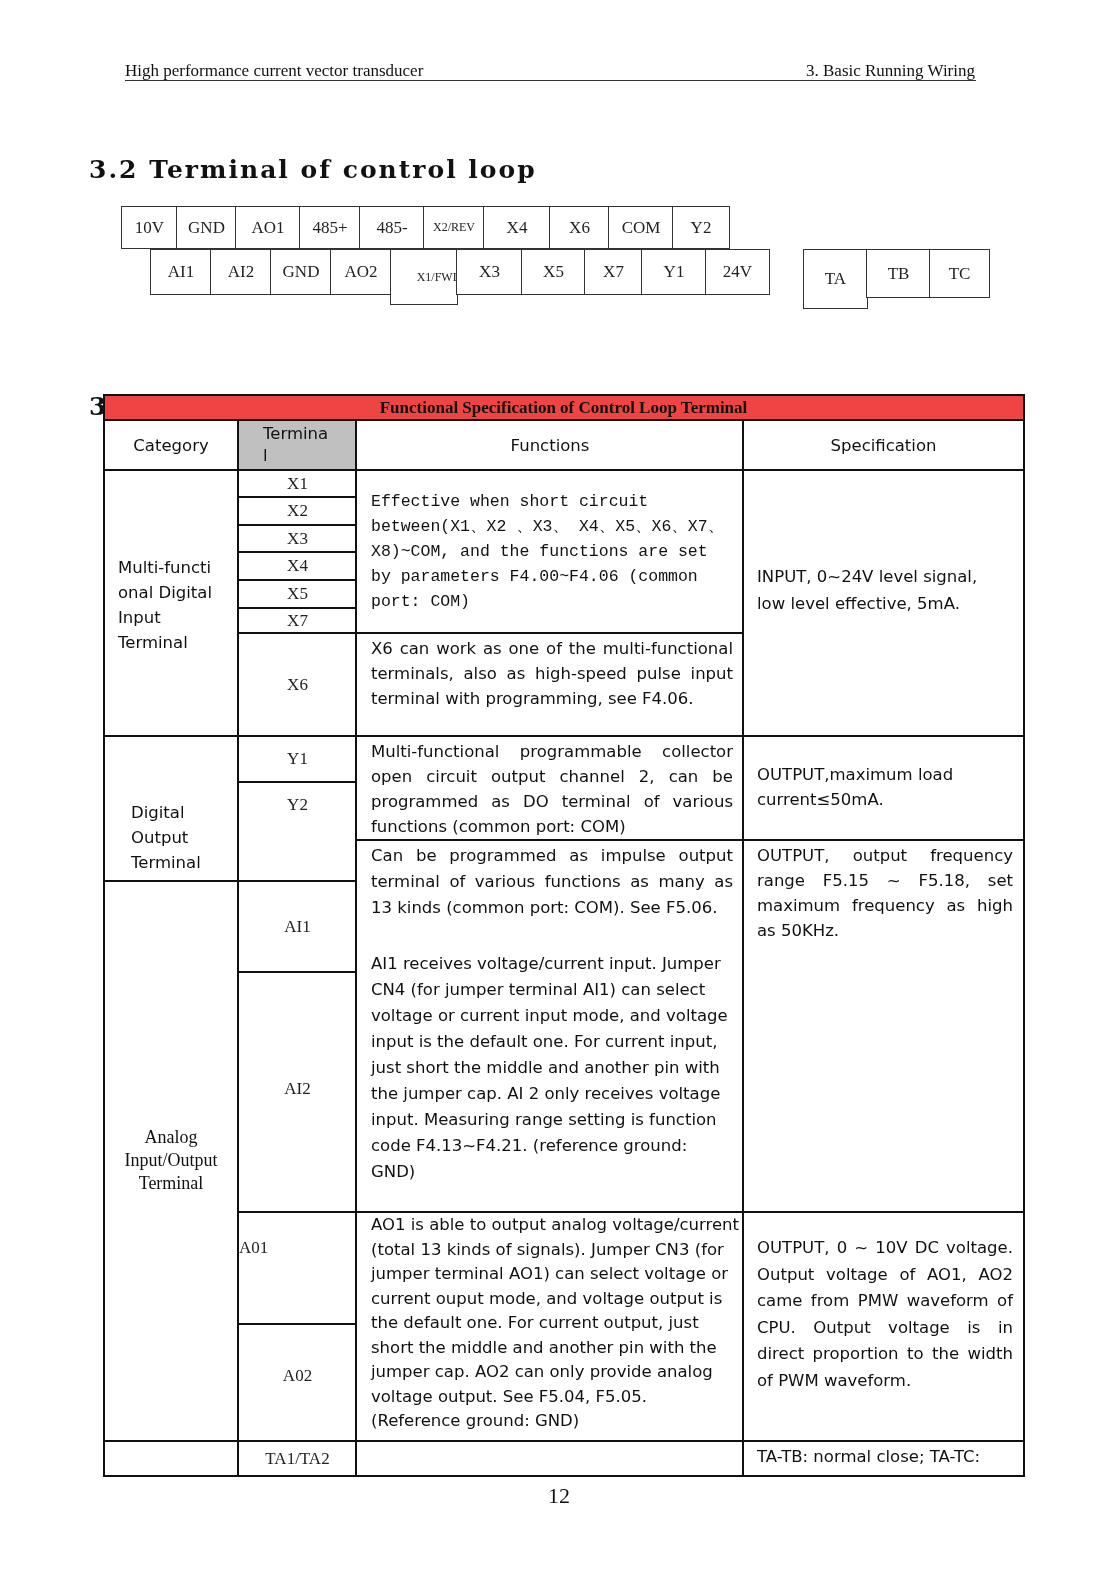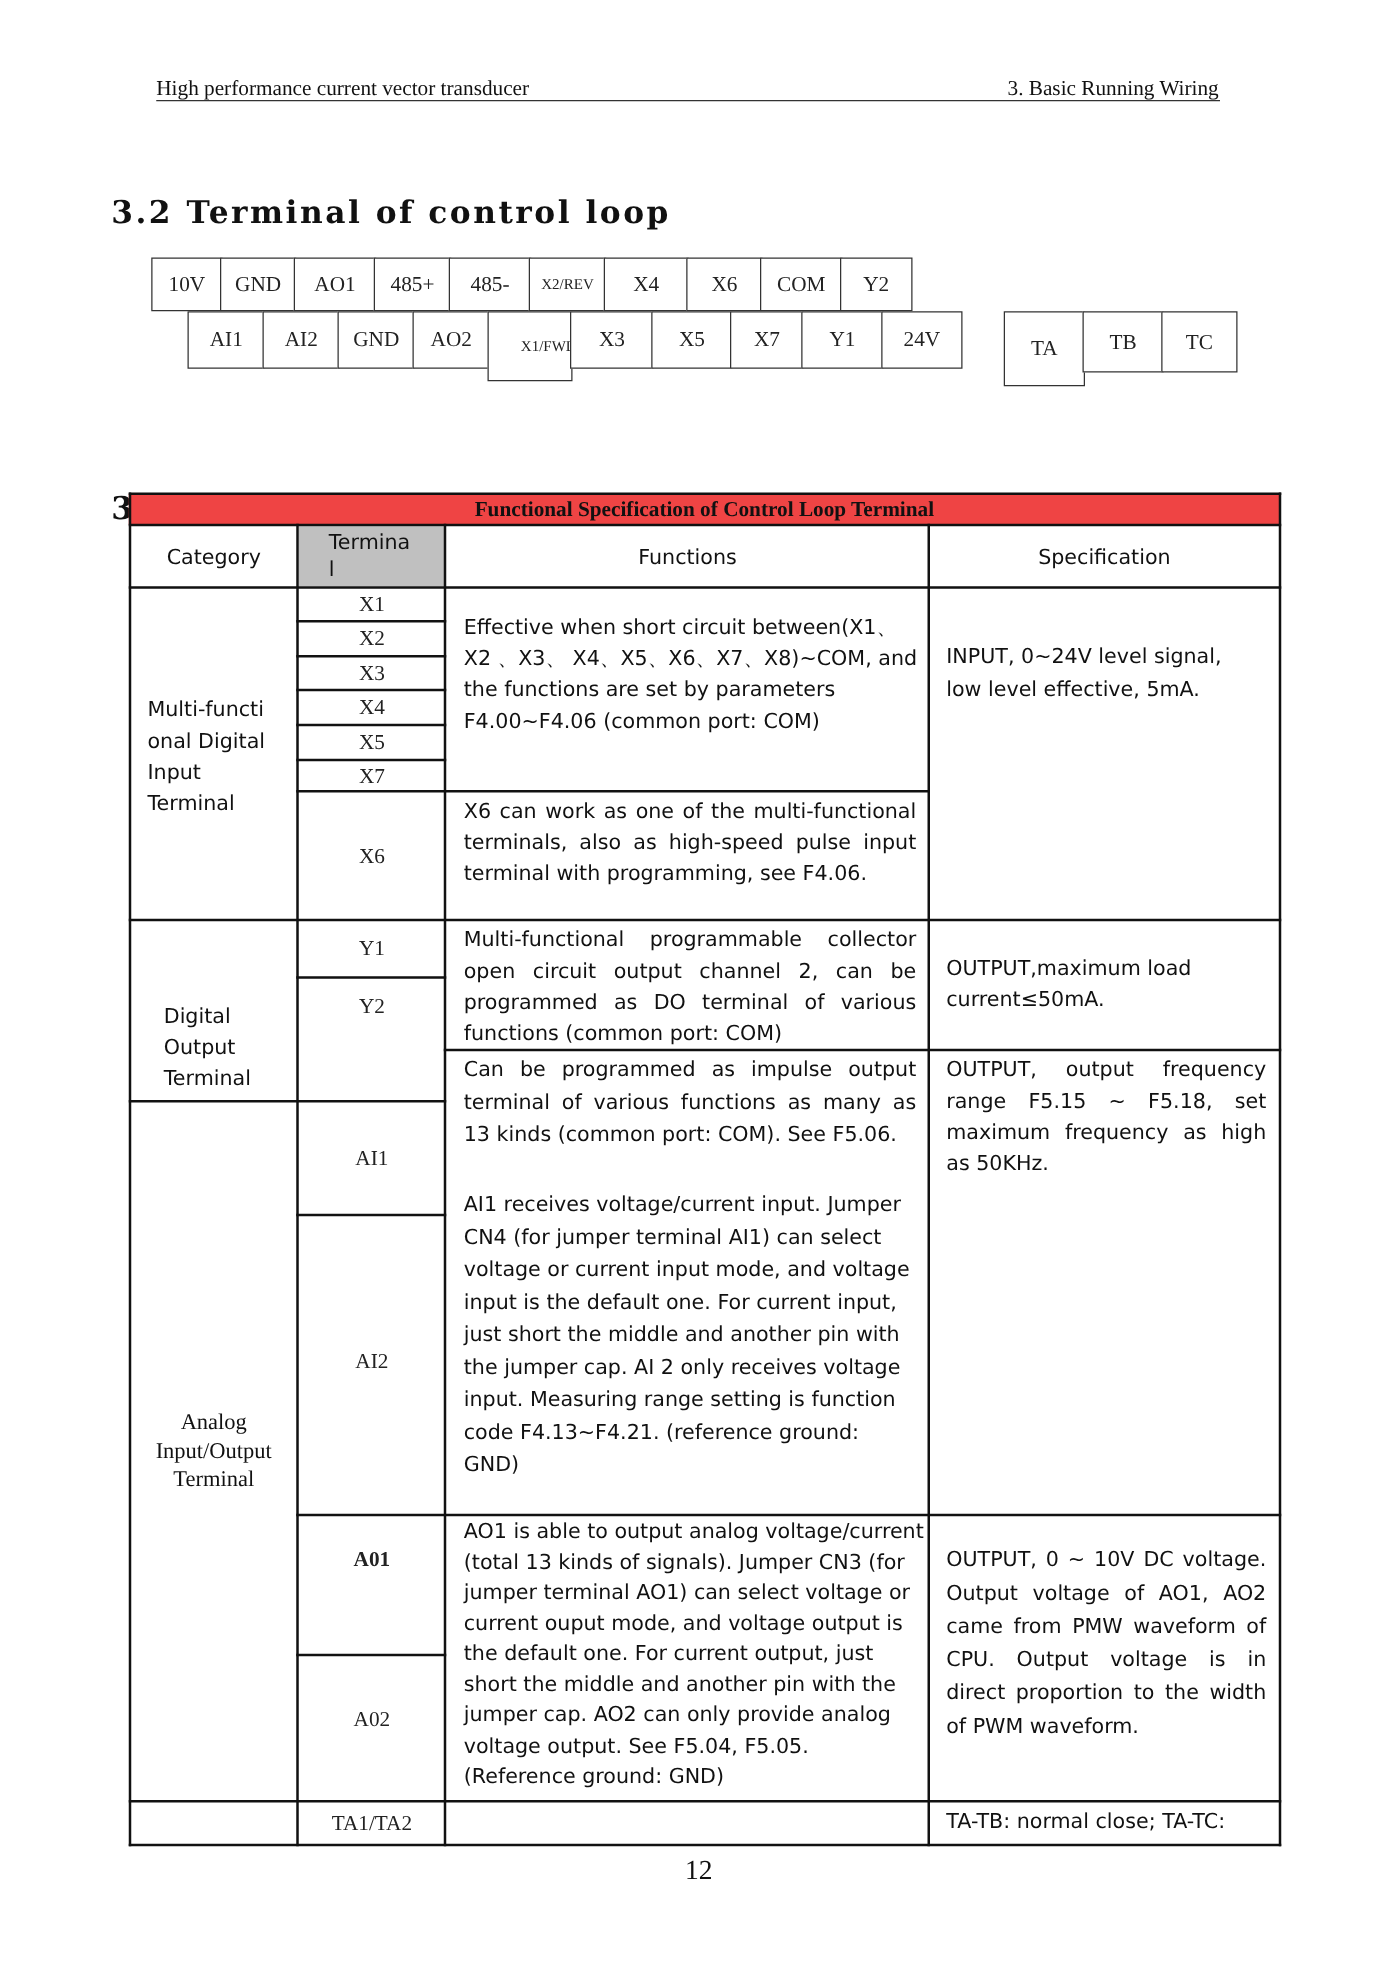--- a/index.html
+++ b/index.html
@@ -87,33 +87,33 @@
   <div class="cell center serif-t" style="left:239px;top:498px;width:117px;height:26px;">X2</div>
   <div class="cell center serif-t" style="left:239px;top:526px;width:117px;height:25px;">X3</div>
   <div class="cell center serif-t" style="left:239px;top:553px;width:117px;height:26px;">X4</div>
   <div class="cell center serif-t" style="left:239px;top:581px;width:117px;height:26px;">X5</div>
   <div class="cell center serif-t" style="left:239px;top:609px;width:117px;height:23px;">X7</div>
   <div class="cell center serif-t" style="left:239px;top:634px;width:117px;height:101px;">X6</div>
   <div class="cell center serif-t" style="left:239px;top:737px;width:117px;height:44px;">Y1</div>
   <div class="cell serif-t" style="left:239px;top:783px;width:117px;height:97px;text-align:center;padding-top:12px;">Y2</div>
   <div class="cell center serif-t" style="left:239px;top:882px;width:117px;height:89px;">AI1</div>
   <div class="cell serif-t" style="left:239px;top:973px;width:117px;height:238px;text-align:center;padding-top:106px;">AI2</div>
-  <div class="cell serif-t" style="left:239px;top:1213px;width:117px;height:110px;text-align:center;padding-top:25px;font-weight:bold;">A01</div>
+  <div class="cell serif-t" style="left:239px;top:1213px;width:117px;height:110px;padding-top:25px;">A01</div>
   <div class="cell serif-t" style="left:239px;top:1325px;width:117px;height:115px;text-align:center;padding-top:41px;">A02</div>
   <div class="cell center serif-t" style="left:239px;top:1442px;width:117px;height:34px;">TA1/TA2</div>
 
-  <div class="cell sans" style="left:357px;top:471px;width:386px;height:161px;padding:18px 6px 0 14px;">Effective when short circuit between(X1、X2 、X3、  X4、X5、X6、X7、X8)~COM, and the functions are set  by  parameters F4.00~F4.06  (common  port: COM)</div>
+  <div class="cell sans" style="left:357px;top:471px;width:386px;height:161px;padding:18px 6px 0 14px;font-family:Liberation Mono, monospace;">Effective when short circuit between(X1、X2 、X3、  X4、X5、X6、X7、X8)~COM, and the functions are set  by  parameters F4.00~F4.06  (common  port: COM)</div>
   <div class="cell sans justify" style="left:357px;top:634px;width:386px;height:101px;padding:2px 10px 0 14px;">X6 can work as one of the multi-functional terminals, also as high-speed pulse input terminal with programming, see F4.06.</div>
   <div class="cell sans justify" style="left:357px;top:737px;width:386px;height:102px;padding:2px 10px 0 14px;">Multi-functional programmable collector open circuit output channel 2, can be programmed as DO terminal of various functions  (common port: COM)</div>
   <div class="cell sans justify" style="left:357px;top:841px;width:386px;height:110px;padding:2px 10px 0 14px;line-height:26px;">Can be programmed as impulse output terminal of various functions as many as 13 kinds  (common port: COM). See F5.06.</div>
   <div class="cell sans" style="left:357px;top:951px;width:386px;height:260px;padding:0 10px 0 14px;line-height:26px;">AI1 receives voltage/current input. Jumper  CN4 (for jumper terminal AI1) can select voltage or current input mode, and voltage input is the default one. For current input, just short the middle and another pin with the jumper cap. AI 2 only  receives  voltage  input. Measuring  range setting is function code F4.13~F4.21. (reference ground: GND)</div>
   <div class="cell sans" style="left:357px;top:1213px;width:386px;height:227px;padding:0 4px 0 14px;line-height:24.5px;">AO1 is able to output analog voltage/current (total 13 kinds of signals). Jumper CN3 (for jumper terminal AO1) can select voltage or current ouput mode, and voltage output is the default one. For current output, just short the middle and another pin with the jumper cap. AO2 can only provide analog voltage output. See F5.04,  F5.05. (Reference ground: GND)</div>
   <div class="cell sans" style="left:357px;top:1442px;width:386px;height:34px;"></div>
 
-  <div class="cell sans" style="left:744px;top:471px;width:248px;height:264px;padding:40px 10px 0 13px;line-height:27px;">INPUT,  0~24V  level signal,  low level effective, 5mA.</div>
+  <div class="cell sans" style="left:744px;top:471px;width:248px;height:264px;padding:92px 10px 0 13px;line-height:27px;">INPUT,  0~24V  level signal,  low level effective, 5mA.</div>
   <div class="cell sans" style="left:744px;top:737px;width:279px;height:102px;padding:25px 10px 0 13px;">OUTPUT,maximum load current≤50mA.</div>
   <div class="cell sans justify" style="left:744px;top:841px;width:279px;height:370px;padding:2px 10px 0 13px;">
     <div>OUTPUT, output frequency range F5.15 ~ F5.18, set maximum frequency as high as 50KHz.</div>
     <div style="height:22px;"></div>
   </div>
   <div class="cell sans justify" style="left:744px;top:1213px;width:279px;height:227px;padding:22px 10px 0 13px;line-height:26.5px;">OUTPUT, 0 ~ 10V DC voltage. Output voltage of AO1, AO2 came from PMW waveform of CPU. Output voltage is in direct proportion to the width of PWM waveform.</div>
   <div class="cell sans" style="left:744px;top:1442px;width:279px;height:34px;padding:2px 10px 0 13px;">TA-TB: normal close; TA-TC:</div>
 
   <div class="line" style="left:103px;top:394px;width:922px;height:2px;"></div>
   <div class="line" style="left:103px;top:419px;width:922px;height:2px;"></div>

